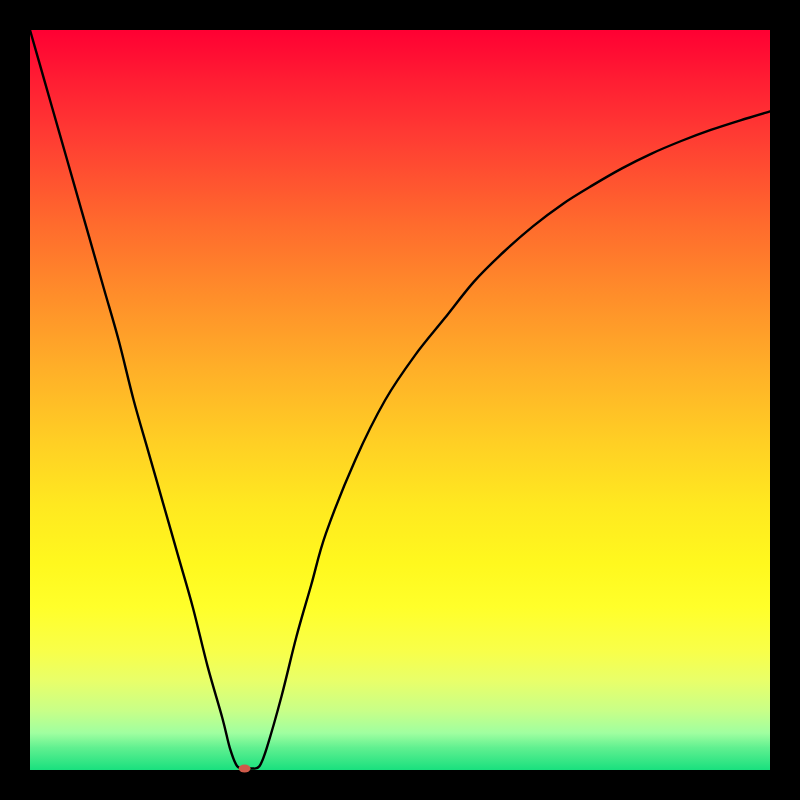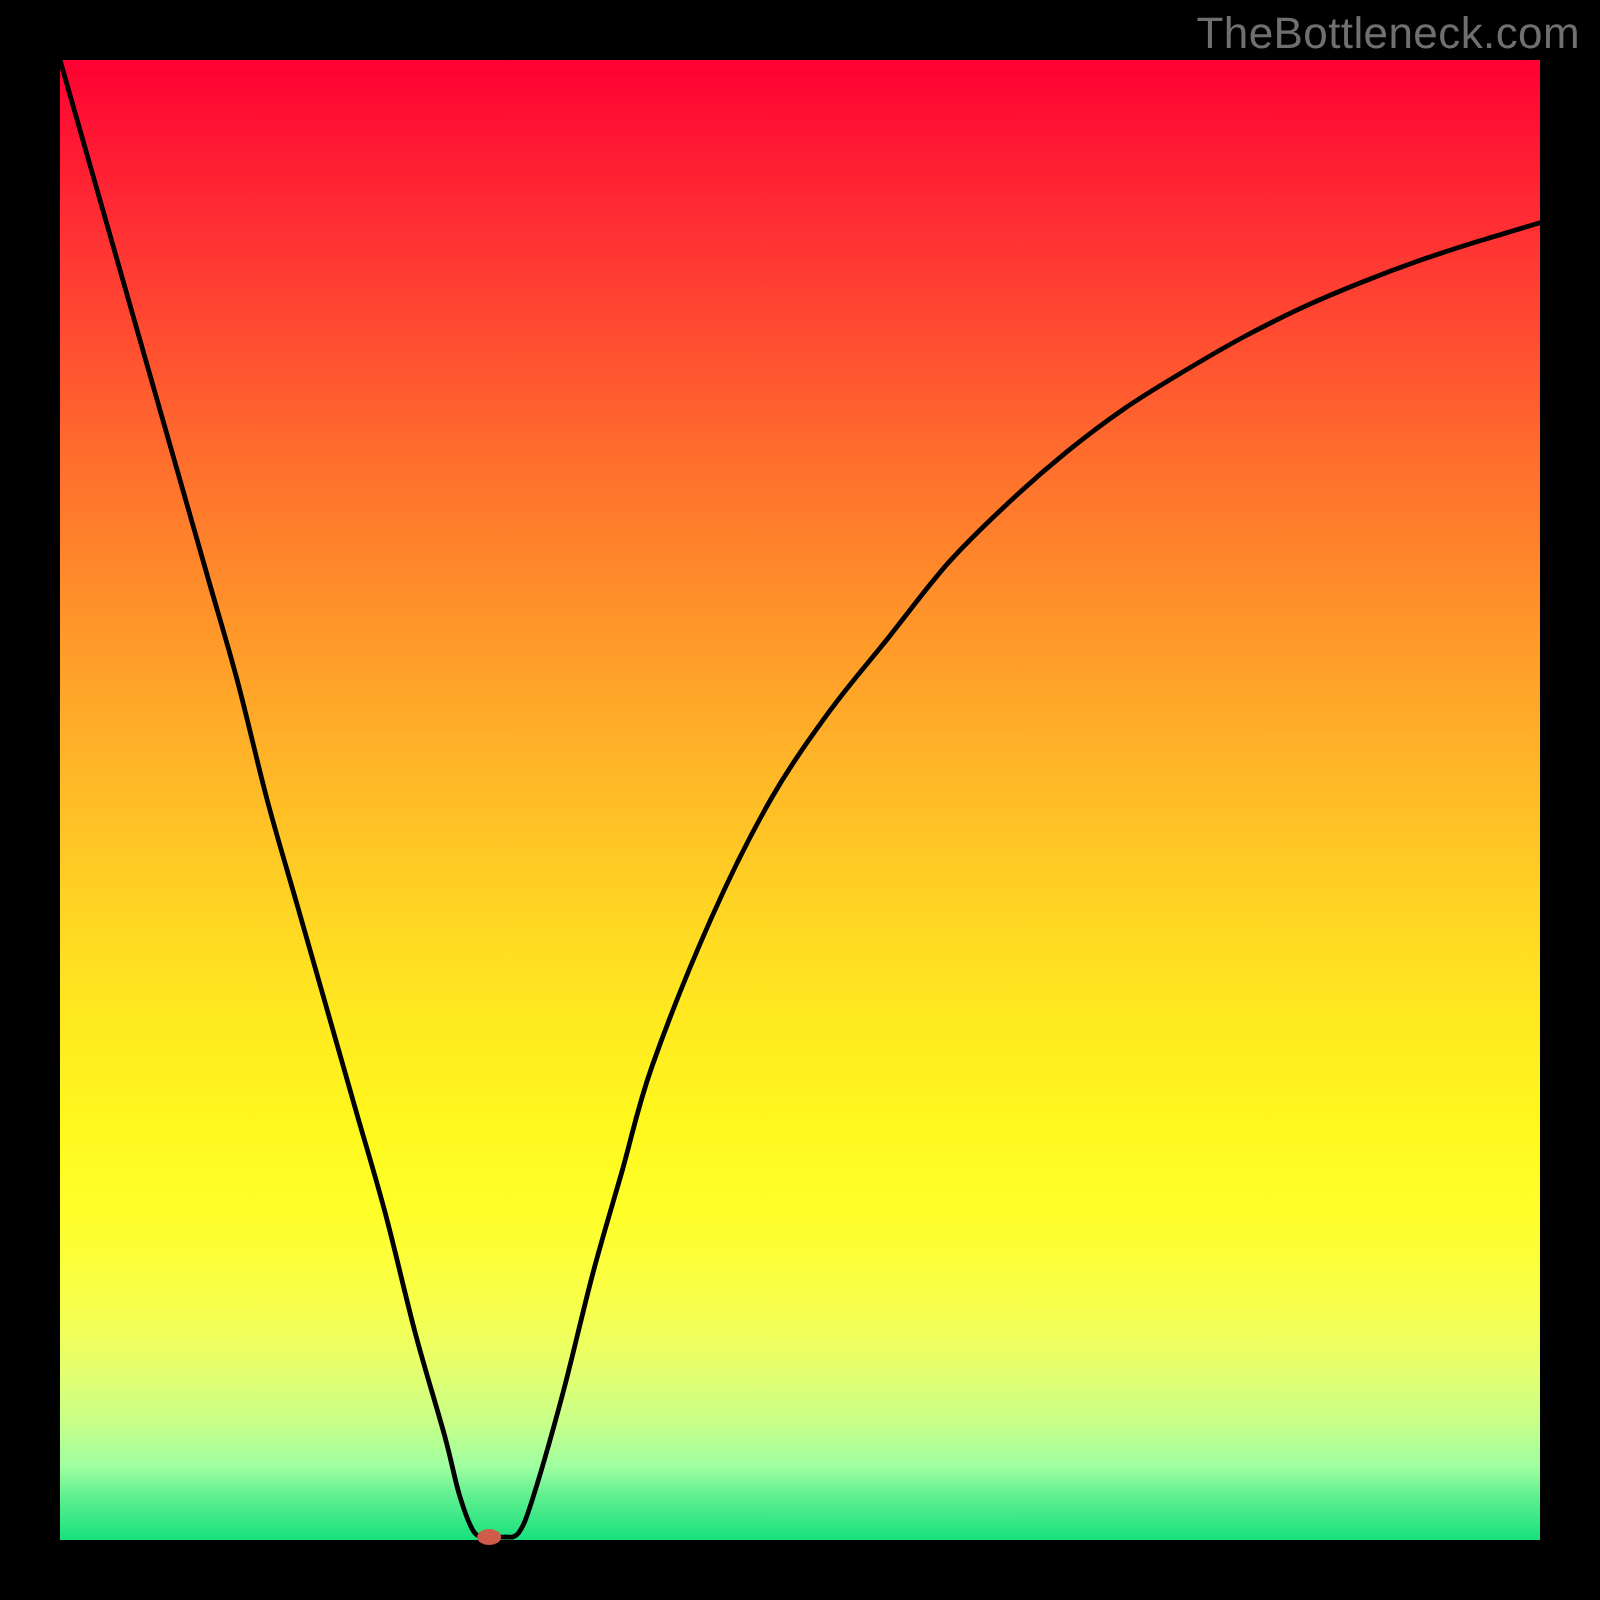--- a/index.html
+++ b/index.html
@@ -65,21 +65,20 @@
     font-size: 22px;
     font-weight: 500;
     letter-spacing: 0.2px;
     user-select: none;
   }
 </style>
 </head>
 <body>
 
 <div class="frame">
-  <div class="watermark">TheBottleneck.com</div>
   <div class="plot-area">
     <div class="gradient-bg"></div>
     <svg class="curve" viewBox="0 0 740 740" preserveAspectRatio="none">
       <path id="curve-path" fill="none" stroke="#000000" stroke-width="2.4" stroke-linejoin="round" stroke-linecap="round" d="M 0.00 0.00 C 2.47 8.63, 9.87 34.53, 14.80 51.80 C 19.73 69.07, 24.67 86.33, 29.60 103.60 C 34.53 120.87, 39.47 138.13, 44.40 155.40 C 49.33 172.67, 54.27 189.93, 59.20 207.20 C 64.13 224.47, 69.07 241.73, 74.00 259.00 C 78.93 276.27, 83.87 292.30, 88.80 310.80 C 93.73 329.30, 98.67 351.50, 103.60 370.00 C 108.53 388.50, 113.47 404.53, 118.40 421.80 C 123.33 439.07, 128.27 456.33, 133.20 473.60 C 138.13 490.87, 143.07 508.13, 148.00 525.40 C 152.93 542.67, 157.87 558.70, 162.80 577.20 C 167.73 595.70, 172.67 617.90, 177.60 636.40 C 182.53 654.90, 188.70 674.63, 192.40 688.20 C 196.10 701.77, 197.33 709.78, 199.80 717.80 C 202.27 725.82, 204.73 732.97, 207.20 736.30 C 209.67 739.63, 212.13 737.41, 214.60 737.78 C 217.07 738.15, 219.53 738.77, 222.00 738.52 C 224.47 738.27, 226.93 739.75, 229.40 736.30 C 231.87 732.85, 233.10 729.52, 236.80 717.80 C 240.50 706.08, 246.67 684.50, 251.60 666.00 C 256.53 647.50, 261.47 625.30, 266.40 606.80 C 271.33 588.30, 276.27 572.27, 281.20 555.00 C 286.13 537.73, 288.60 524.17, 296.00 503.20 C 303.40 482.23, 315.73 451.40, 325.60 429.20 C 335.47 407.00, 345.33 387.27, 355.20 370.00 C 365.07 352.73, 374.93 339.17, 384.80 325.60 C 394.67 312.03, 404.53 300.93, 414.40 288.60 C 424.27 276.27, 434.13 262.70, 444.00 251.60 C 453.87 240.50, 463.73 231.25, 473.60 222.00 C 483.47 212.75, 493.33 204.12, 503.20 196.10 C 513.07 188.08, 522.93 180.68, 532.80 173.90 C 542.67 167.12, 552.53 161.32, 562.40 155.40 C 572.27 149.48, 582.13 143.68, 592.00 138.38 C 601.87 133.08, 611.73 128.14, 621.60 123.58 C 631.47 119.02, 641.33 114.95, 651.20 111.00 C 661.07 107.05, 670.93 103.35, 680.80 99.90 C 690.67 96.45, 700.53 93.36, 710.40 90.28 C 720.27 87.20, 735.07 82.88, 740.00 81.40"></path>
       <ellipse id="marker-ellipse" fill="#cf5b4a" stroke="none" cx="214.60" cy="738.52" rx="6" ry="4"></ellipse>
     </svg>
   </div>
 </div>
 
 </body></html>

